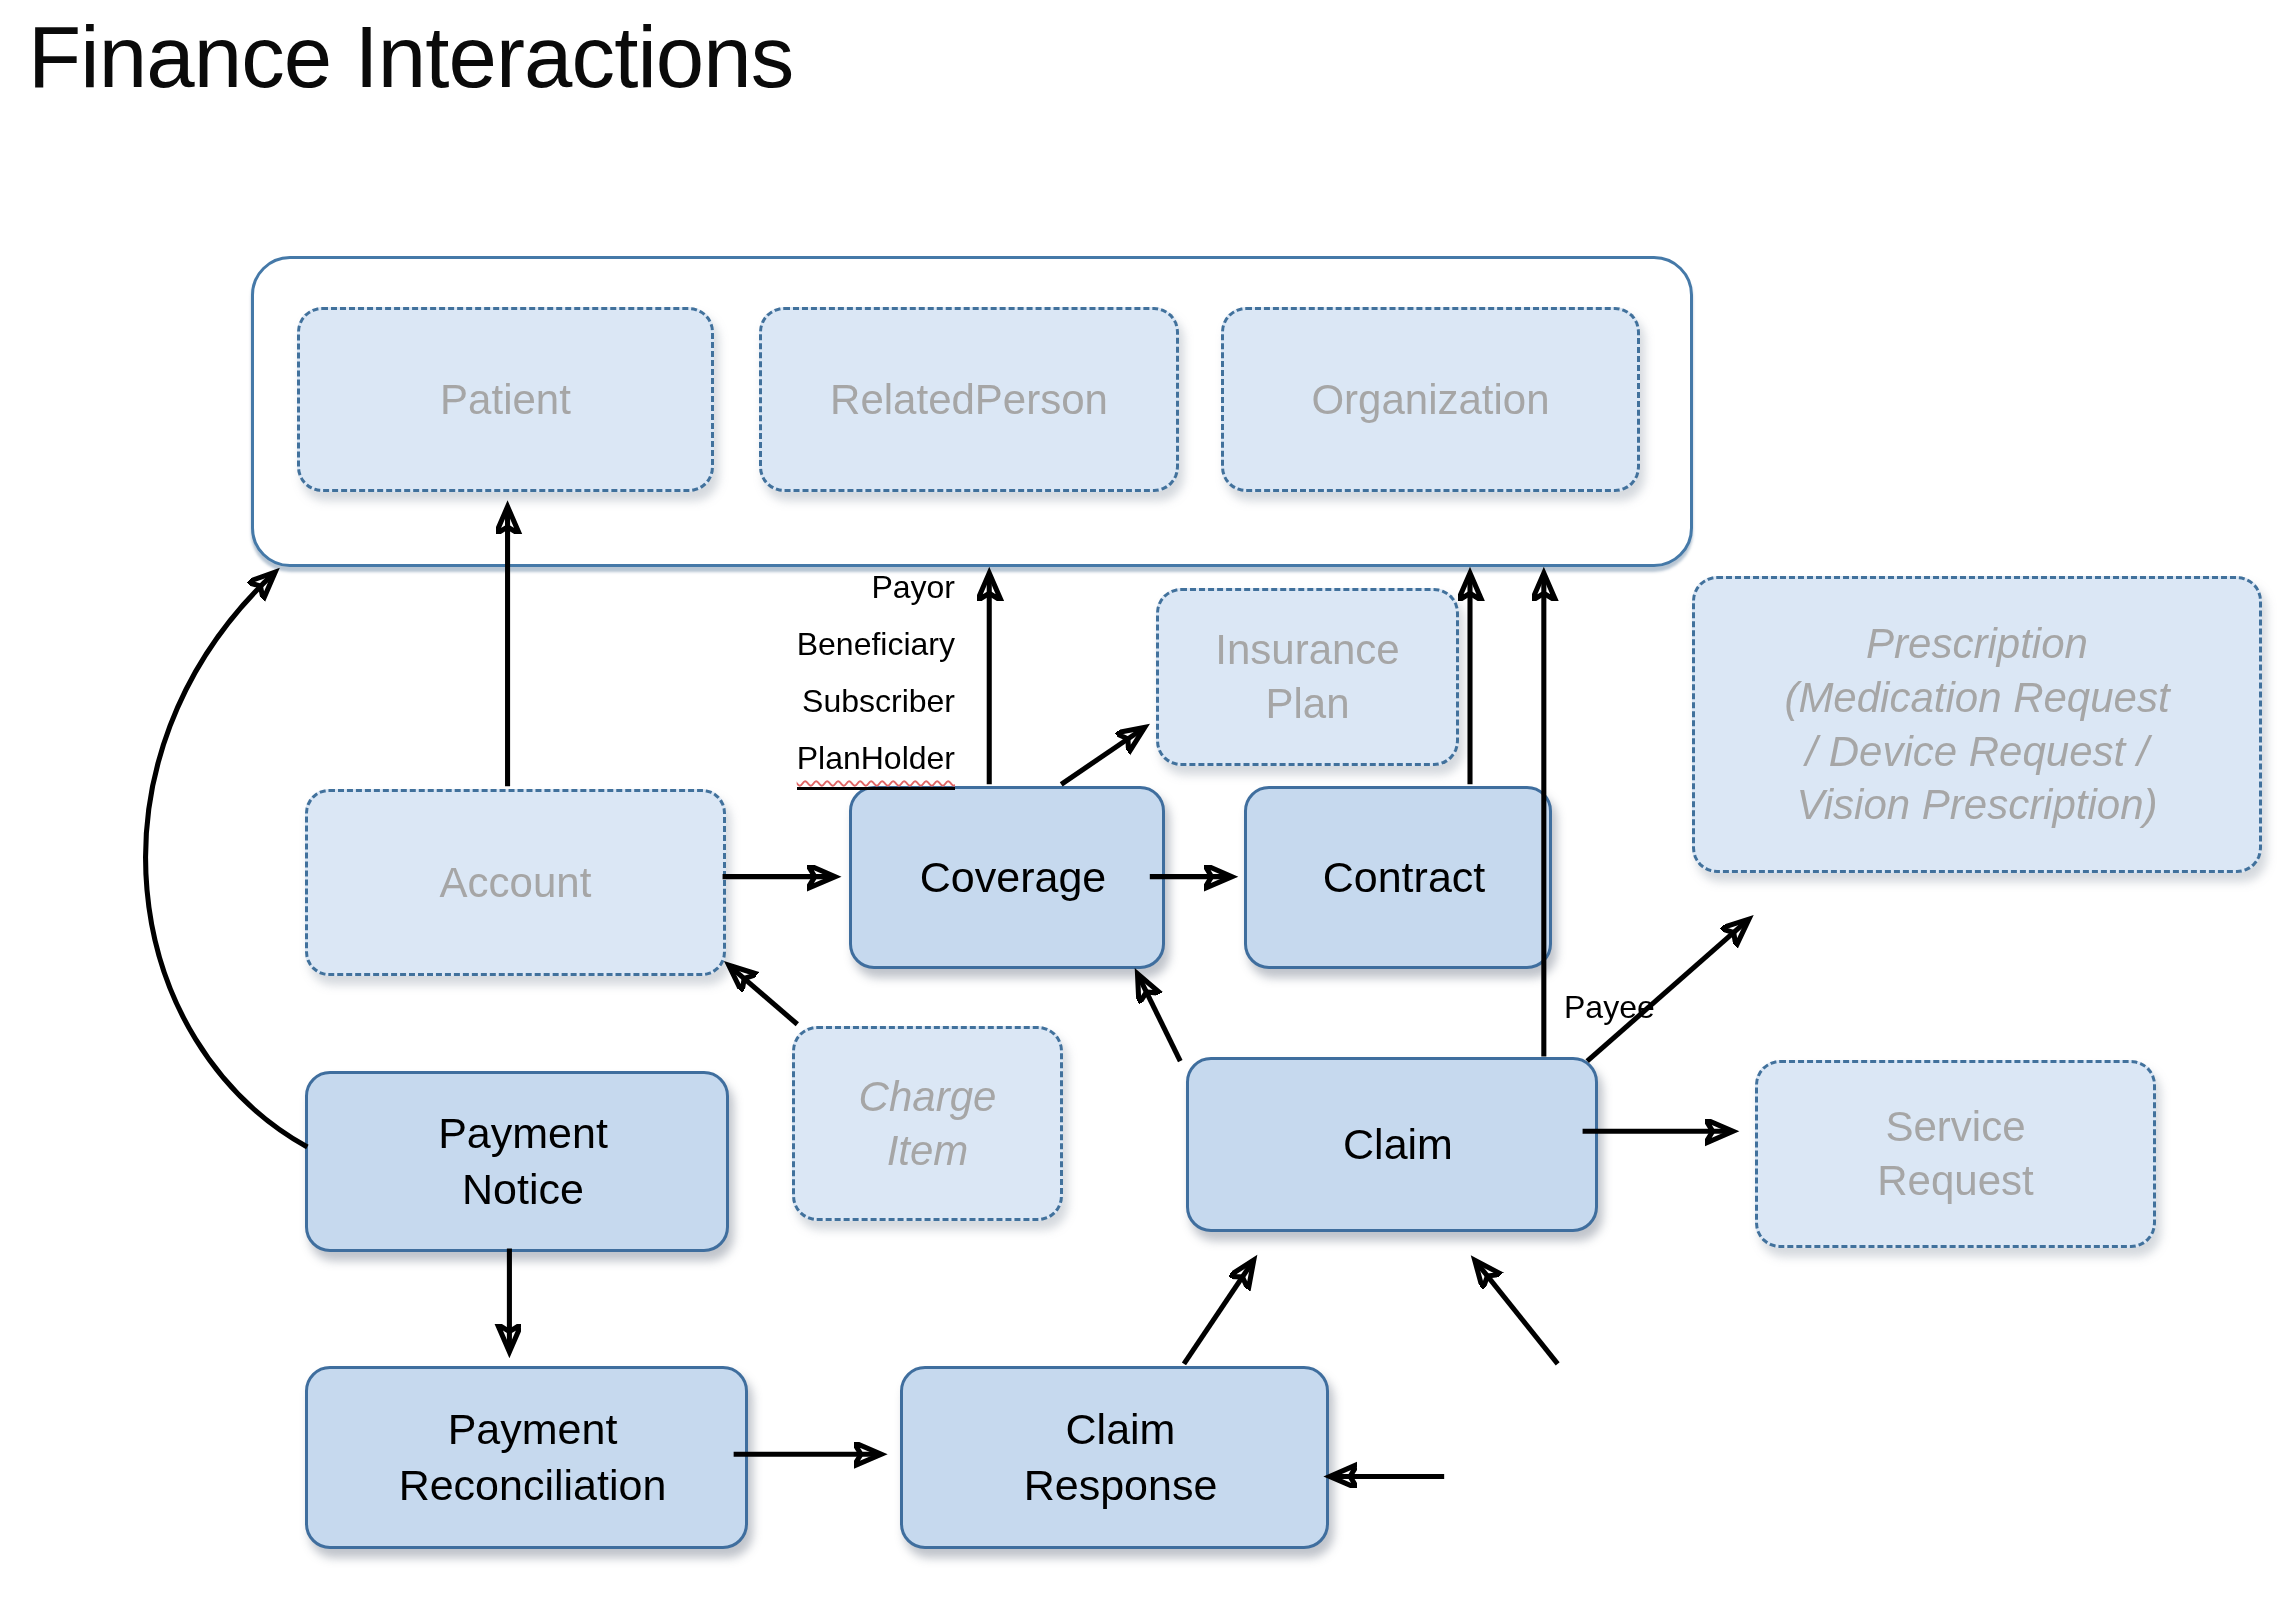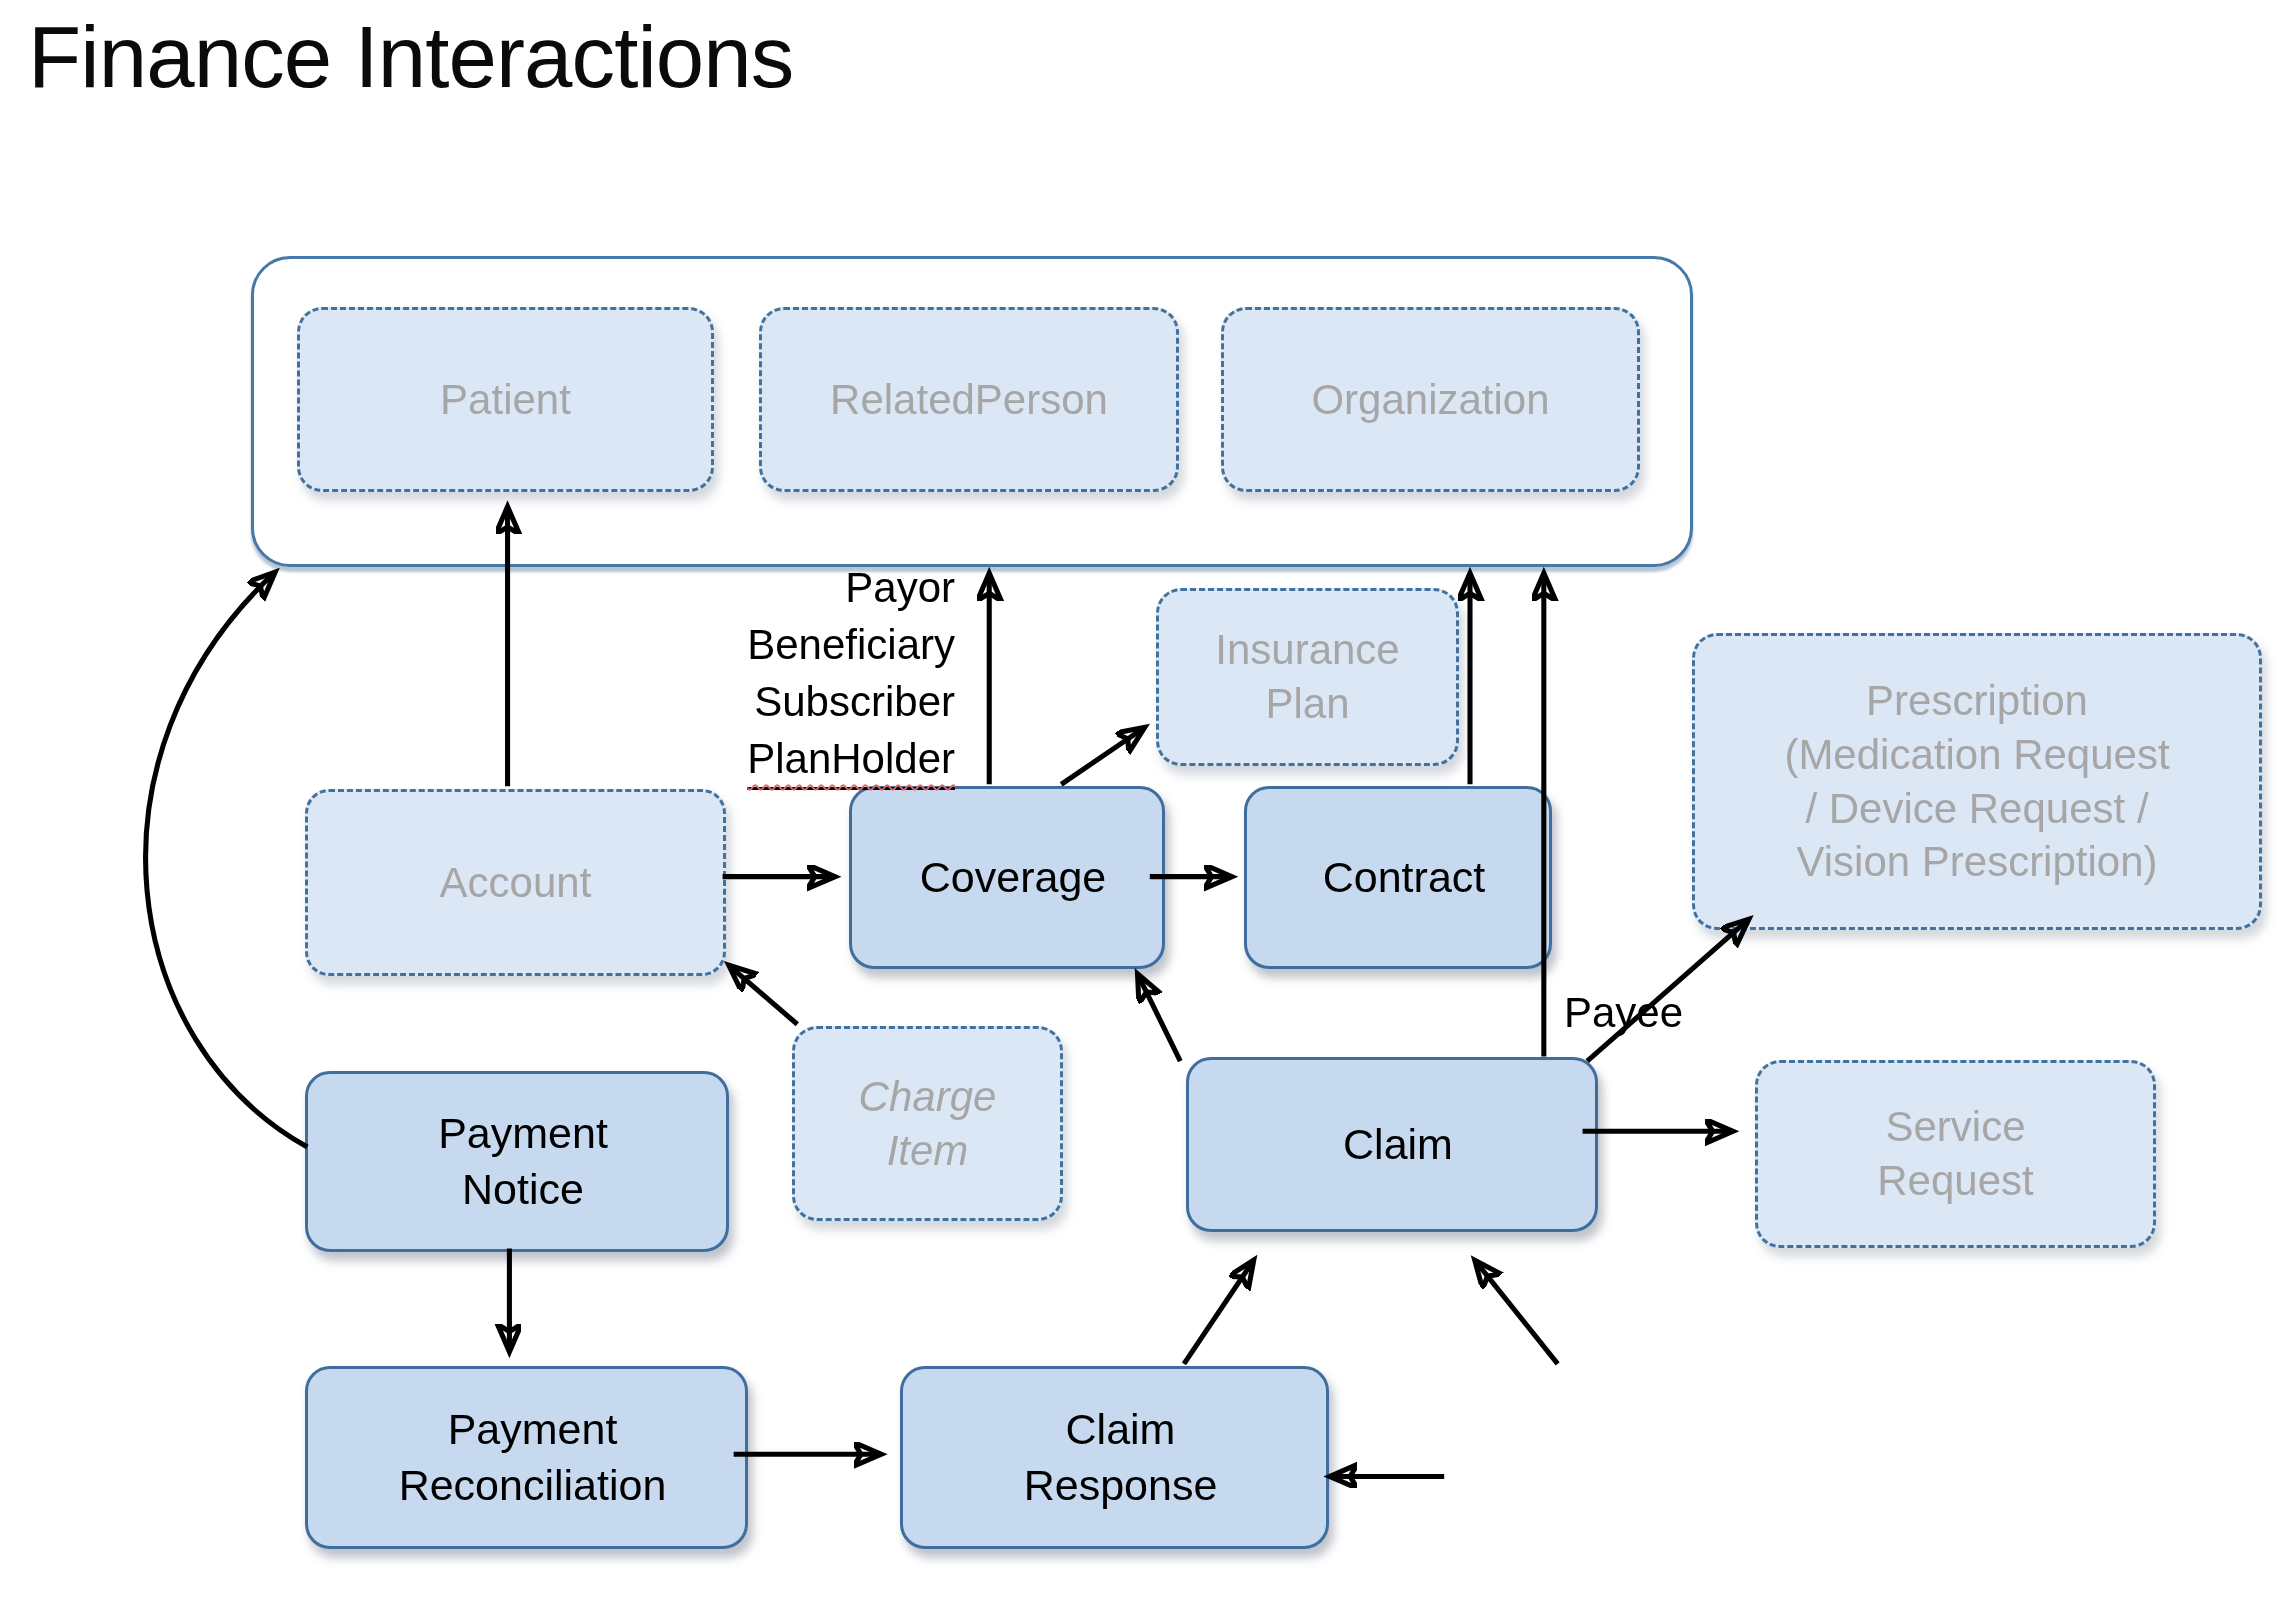--- a/index.html
+++ b/index.html
@@ -31,21 +31,21 @@
   .lbl{white-space:pre-line;display:block;}
   .solid{
     background:var(--solid-fill);border:3.7px solid #3f6e9e;color:#000;
     font-size:43px;box-shadow:4.6px 8.3px 9.2px rgba(115,125,140,.45);padding-left:12px;
   }
   .dashed{
     background:var(--dashed-fill);border:3.7px dashed var(--border-blue);color:var(--gray-text);
     font-size:42px;box-shadow:4.6px 8.3px 9.2px rgba(135,145,160,.35);
   }
   .edge-label{
-    position:absolute;font-size:42px;color:#000;
+    position:absolute;font-size:32px;color:#000;
   }
   .ref-list{
     left:577px;top:559px;width:378px;text-align:right;line-height:57px;
   }
   .ref-list .underlined{
     display:inline-block;border-bottom:3.7px solid #000;padding-bottom:0px;
     text-decoration:underline wavy #e06666 1.8px;text-underline-offset:11px;
   }
   .payee{left:1564px;top:989px;}
   svg.arrows{position:absolute;left:0;top:0;width:2295px;height:1601px;pointer-events:none;}
@@ -67,21 +67,21 @@
     <span class="lbl">RelatedPerson</span>
   </div>
   <div class="nd dashed" style="left:1221px;top:307px;width:413px;height:179px;">
     <span class="lbl">Organization</span>
   </div>
 
   <div class="nd dashed" style="left:1156px;top:588px;width:297px;height:172px;">
     <span class="lbl">Insurance
 Plan</span>
   </div>
-  <div class="nd dashed" style="left:1692px;top:633px;width:564px;height:291px;">
+  <div class="nd dashed" style="left:1692px;top:576px;width:564px;height:291px;font-style:italic;">
     <span class="lbl">Prescription
 (Medication Request
 / Device Request /
 Vision Prescription)</span>
   </div>
   <div class="nd dashed" style="left:305px;top:789px;width:415px;height:181px;border-radius:24px;">
     <span class="lbl">Account</span>
   </div>
   <div class="nd solid" style="left:849px;top:786px;width:298px;height:177px;">
     <span class="lbl">Coverage</span>

